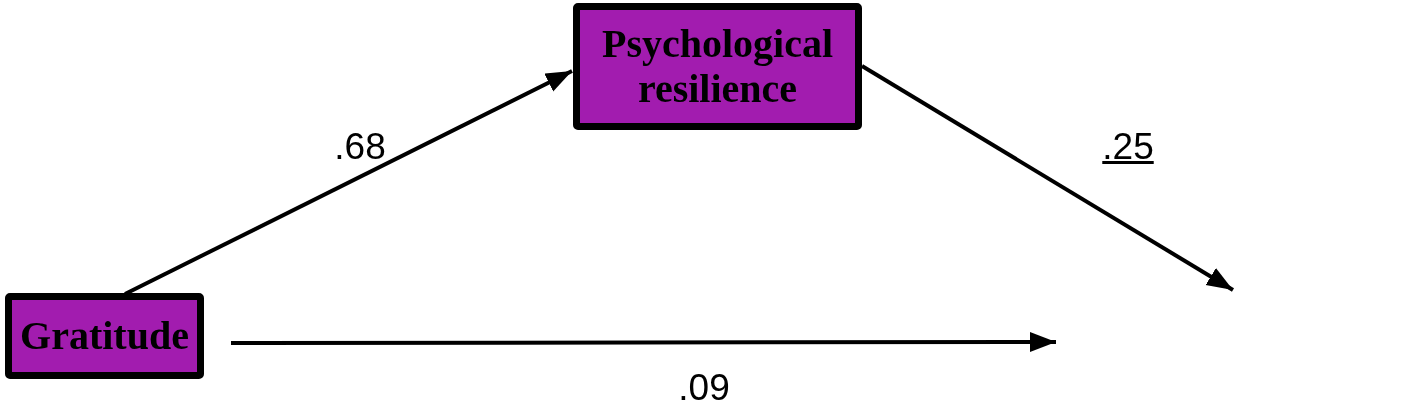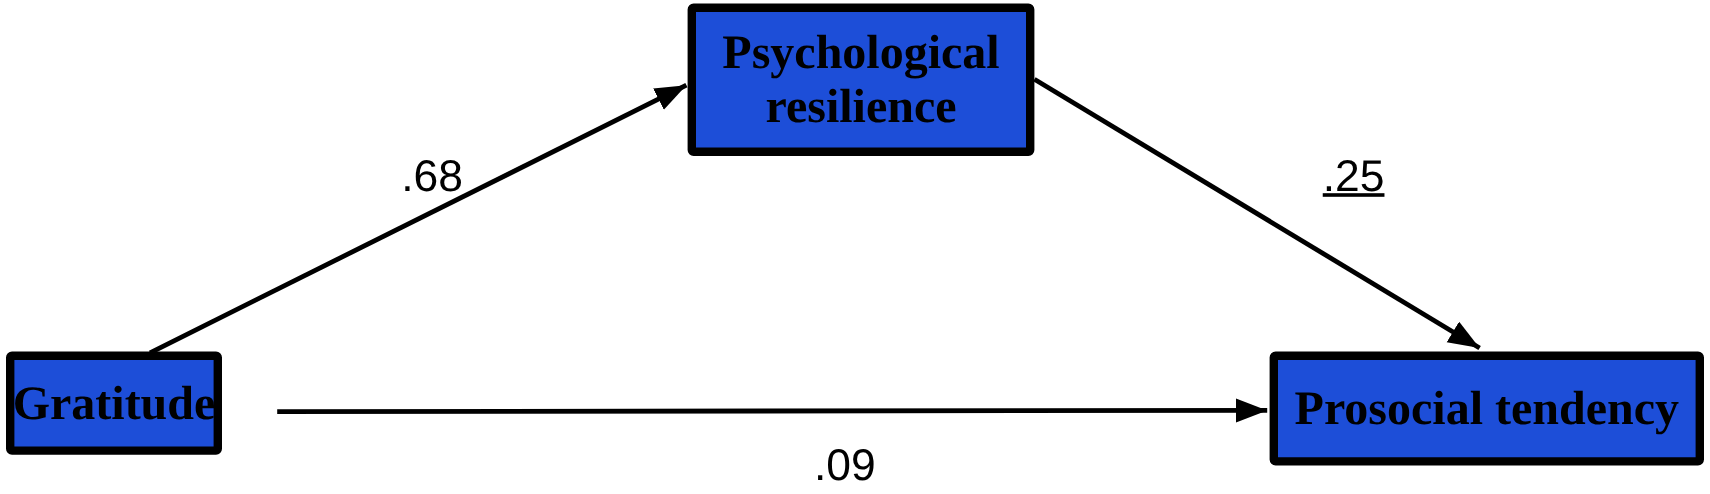--- a/index.html
+++ b/index.html
@@ -26,35 +26,35 @@
   .edge-line {
     stroke: #000000;
     stroke-width: 4;
     fill: none;
   }
   .node {
     position: absolute;
     box-sizing: border-box;
     border: 7px solid #000000;
     border-radius: 5px;
-    background: #1d4ed8;
+    background: #a21caf;
     display: flex;
     align-items: center;
     justify-content: center;
     text-align: center;
     font-family: "Liberation Serif", serif;
     font-weight: bold;
     font-size: 40px;
     line-height: 1.12;
     color: #000000;
   }
   .node-gratitude {
     left: 5px;
     top: 293px;
-    width: 180px;
+    width: 199px;
     height: 86px;
   }
   .node-resilience {
     left: 573px;
     top: 3px;
     width: 289px;
     height: 127px;
     padding: 0 10px;
   }
   .node-prosocial {
@@ -94,23 +94,20 @@
   </svg>
 
   <div class="node node-gratitude">
     <span>Gratitude</span>
   </div>
 
   <div class="node node-resilience">
     <span>Psychological resilience</span>
   </div>
 
-  <div class="node node-prosocial">
-    <span>Prosocial tendency</span>
-  </div>
 
   <div class="coef coef-a">.68</div>
 
   <div class="coef coef-b">.25</div>
 
   <div class="coef coef-c">.09</div>
 
 </div>
 
 </body></html>

